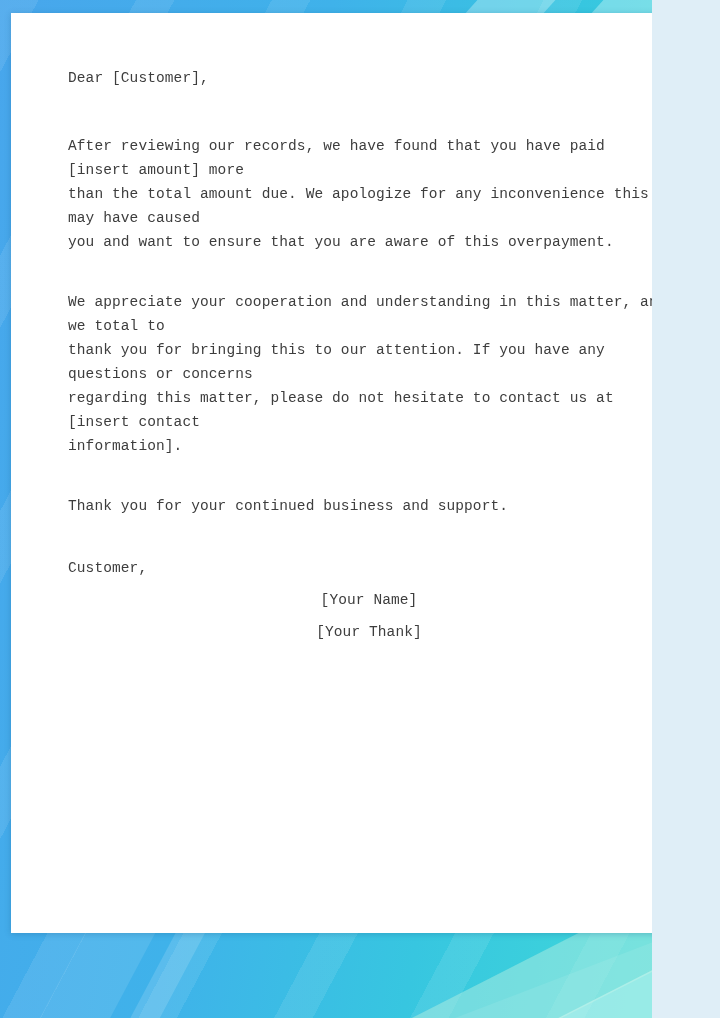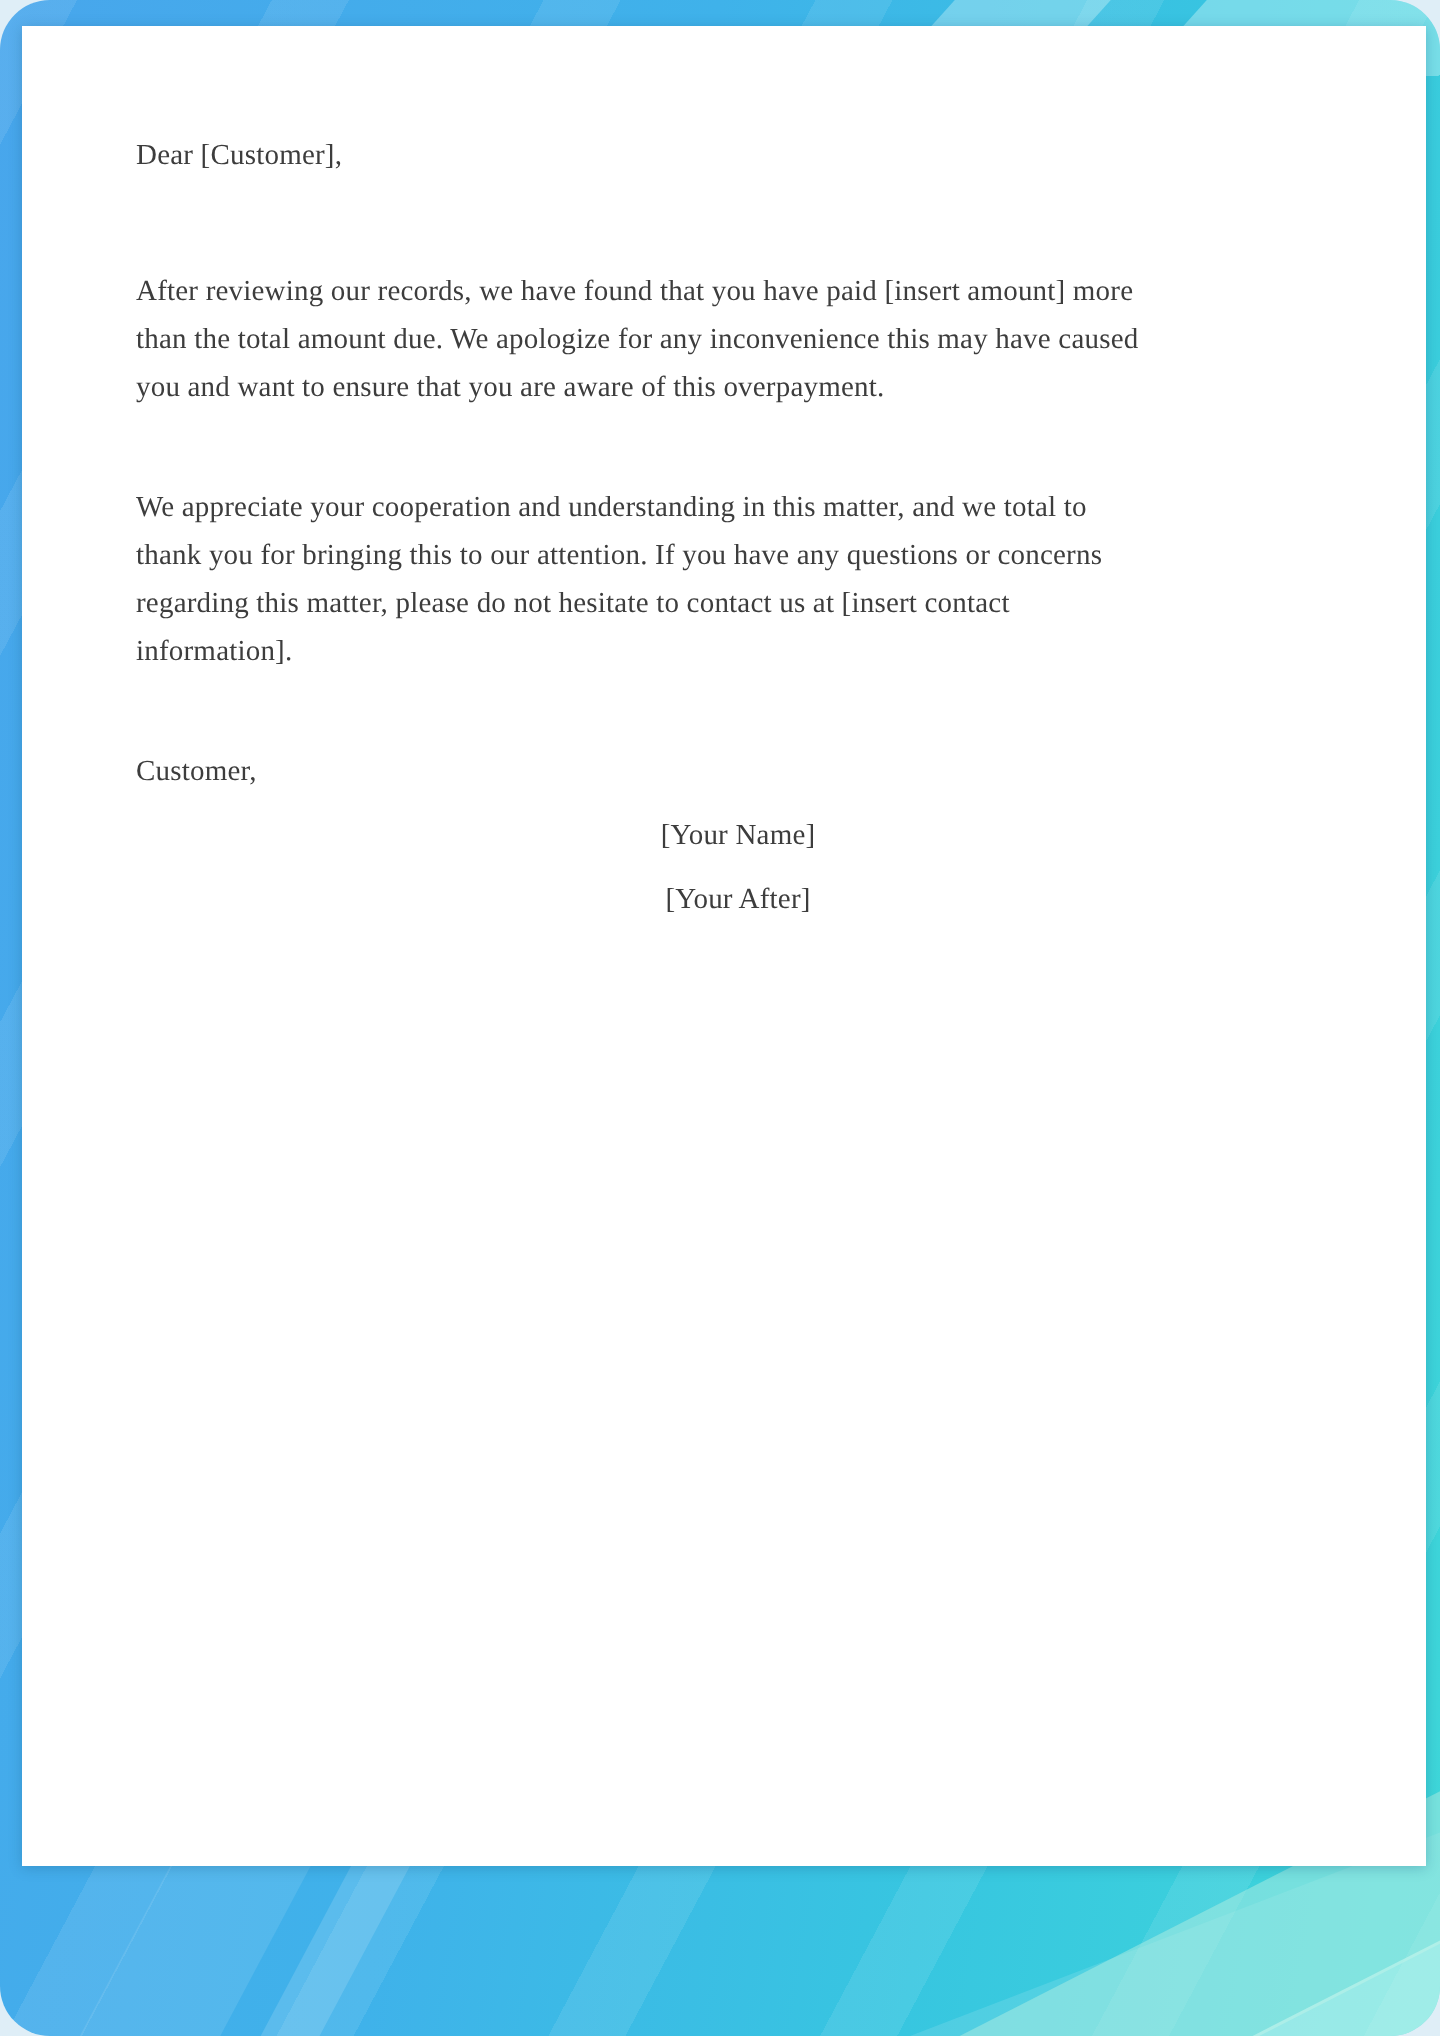--- a/index.html
+++ b/index.html
@@ -1,27 +1,26 @@
 <!DOCTYPE html>
 <html><head>
 <meta charset="utf-8">
 <style>
   html, body { margin: 0; padding: 0; background: #dfeef7; }
   .canvas {
     position: relative;
-    width: 720px;
+    width: 652px;
     height: 1018px;
     overflow: hidden;
-    font-family: Liberation Serif, serif;
+    font-family: Liberation Mono, monospace;
     background:
       repeating-linear-gradient(118deg,
         rgba(255,255,255,0.09) 0 34px,
         rgba(255,255,255,0.00) 34px 120px),
       linear-gradient(100deg, #48a6ec 0%, #3fb2ea 40%, #37c6e0 70%, #3fd8d9 100%);
-    border-radius: 25px;
   }
   .deco { position: absolute; pointer-events: none; }
   .chevron-a {
     left: 472px; top: -26px; width: 78px; height: 64px;
     background: rgba(235,255,253,0.32);
     transform: skewX(-42deg);
   }
   .chevron-b {
     left: 598px; top: -26px; width: 150px; height: 64px;
     background: rgba(220,252,250,0.38);
@@ -92,17 +91,18 @@
 
   <div class="sheet">
     <p class="salutation">Dear [Customer],</p>
     <p class="para">After reviewing our records, we have found that you have paid [insert amount] more
 than the total amount due. We apologize for any inconvenience this may have caused
 you and want to ensure that you are aware of this overpayment.</p>
     <p class="para">We appreciate your cooperation and understanding in this matter, and we total to
 thank you for bringing this to our attention. If you have any questions or concerns
 regarding this matter, please do not hesitate to contact us at [insert contact
 information].</p>
+    <p class="closing">Thank you for your continued business and support.</p>
     <p class="signoff">Customer,</p>
     <p class="sig">[Your Name]</p>
-    <p class="sig">[Your After]</p>
+    <p class="sig">[Your Thank]</p>
   </div>
 </div>
 
 </body></html>

